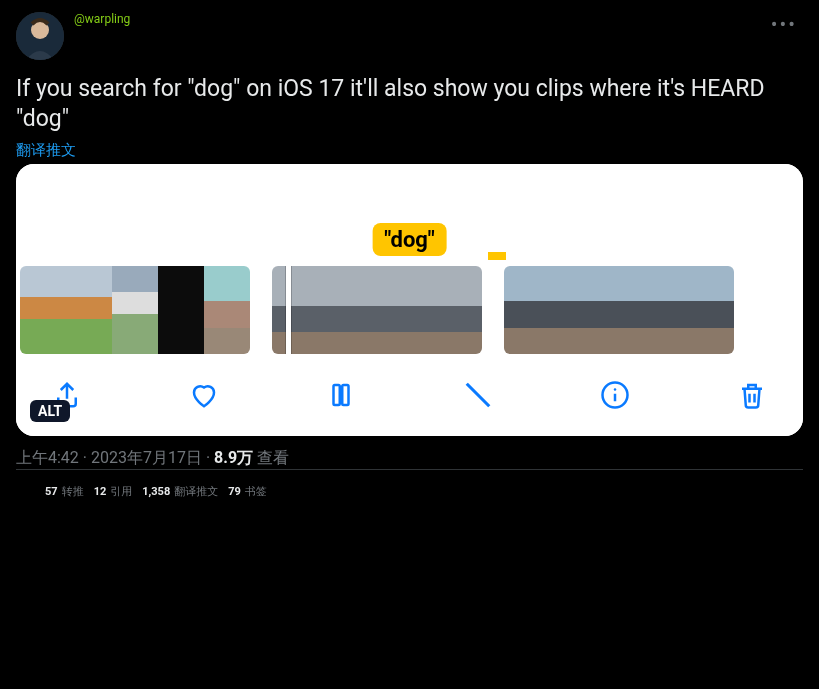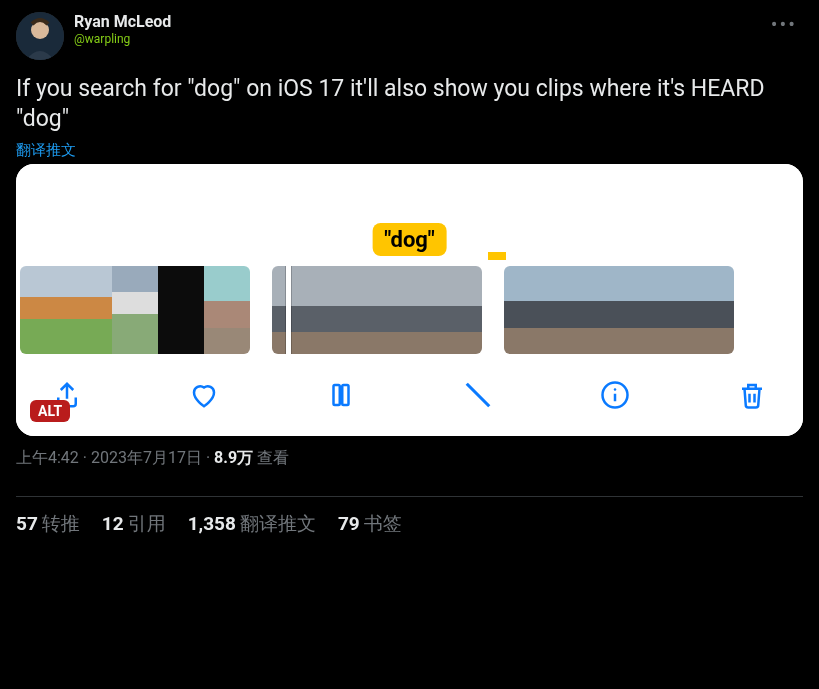--- a/index.html
+++ b/index.html
@@ -133,59 +133,59 @@
     display: flex;
     align-items: center;
     justify-content: center;
     cursor: pointer;
   }
   .tb-btn svg { width: 30px; height: 30px; stroke: currentColor; fill: none; stroke-width: 2; }
   .alt-badge {
     position: absolute;
     left: 14px;
     bottom: 14px;
-    background: #b91c1c;
+    background: #0f172a;
     color: #fff;
     font-weight: 700;
     font-size: 14px;
     padding: 3px 8px;
     border-radius: 6px;
   }
   .meta-line {
     color: #71767b;
     font-size: 16px;
-    padding-bottom: 27px;
+    padding-bottom: 0;
     border-bottom: 1px solid #2f3336;
   }
   .meta-line .strong { color: #e7e9ea; font-weight: 700; }
   .stats {
     display: flex;
-    gap: 22px;
+    gap: 10px;
     padding: 14px 0;
-    font-size: 19px;
+    font-size: 11px;
     color: #71767b;
+    margin-left: 29px;
   }
   .stats .num { color: #e7e9ea; font-weight: 700; margin-right: 4px; }
 </style>
 </head>
 <body>
 
 <div class="tweet">
 
   <div class="header">
     <div class="avatar">
       <svg viewBox="0 0 48 48">
         <rect width="48" height="48" fill="#1a2a3a"></rect>
         <circle cx="24" cy="18" r="9" fill="#d9b99b"></circle>
         <path d="M10 48 Q24 30 38 48 Z" fill="#2b3a4a"></path>
         <path d="M16 12 Q24 4 32 12" stroke="#3a2a1a" stroke-width="4" fill="none"></path>
       </svg>
     </div>
     <div class="names">
-      <div class="display-name">Ryan McLeod</div>
       <div class="handle">@warpling</div>
     </div>
     <div class="more">•••</div>
   </div>
 
   <div class="body-text">If you search for "dog" on iOS 17 it'll also show you clips where it's HEARD "dog"</div>
 
   <span class="translate-link">翻译推文</span>
 
   <div class="media-card">

